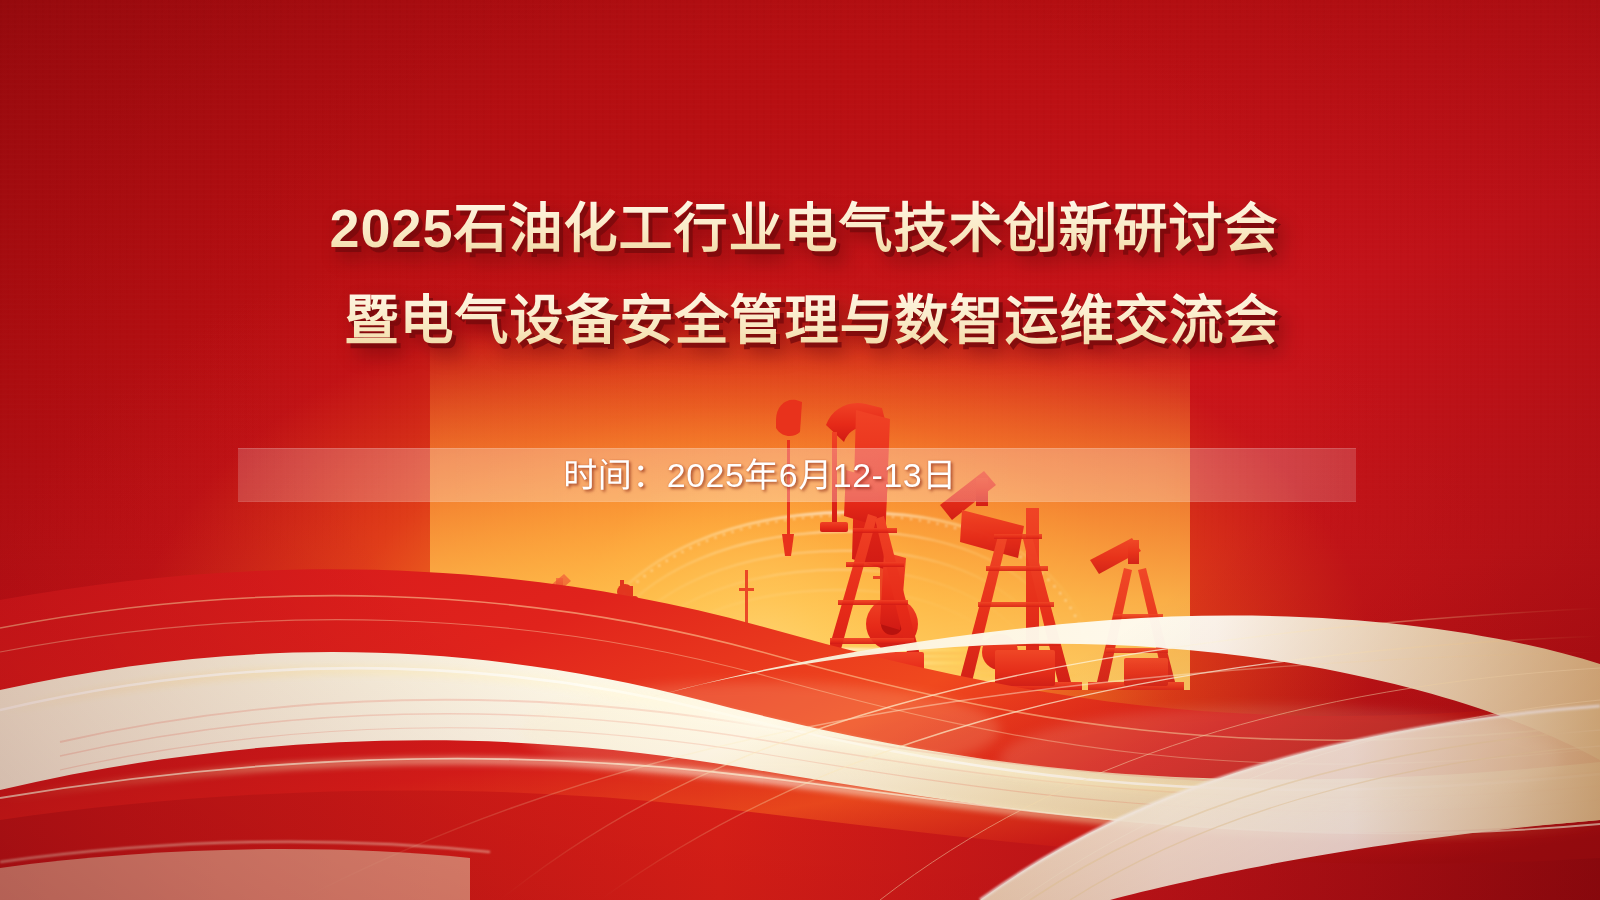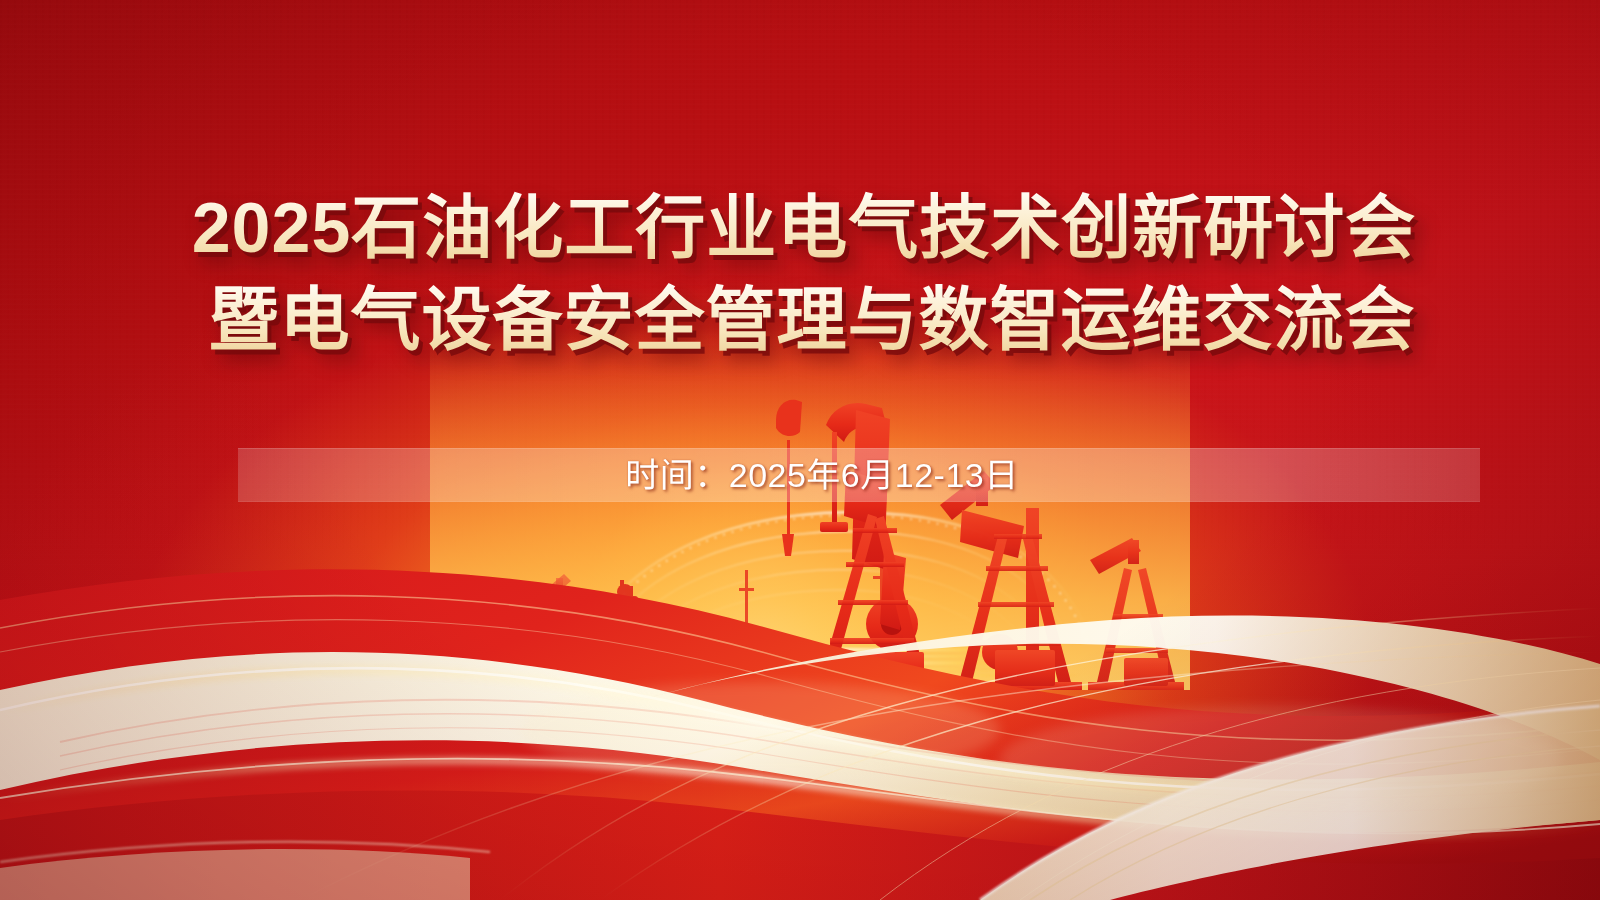--- a/index.html
+++ b/index.html
@@ -70,42 +70,42 @@
   
   #title-block {
     position: absolute;
     left: 0;
     right: 0;
     top: 186px;
     text-align: center;
     z-index: 40;
   }
   .title-line {
-    font-size: 70px;
+    font-size: 54px;
     line-height: 84px;
     font-weight: 700;
     letter-spacing: 1px;
     white-space: nowrap;
     background-image: linear-gradient(to bottom, #ffffff 0%, #fdf3dc 26%, #f8e6bd 62%, #edcf94 100%);
     -webkit-background-clip: text;
     background-clip: text;
     color: transparent;
     -webkit-text-fill-color: transparent;
     filter: drop-shadow(4px 5px 0px rgba(118,9,12,0.78))
             drop-shadow(7px 8px 9px rgba(86,5,8,0.42));
     padding-left: 8px;
   }
   #title-line-2 { margin-top: 8px; margin-left: 16px; }
 
   
   #info-bar {
     position: absolute;
     left: 238px;
     top: 448px;
-    width: 1242px;
+    width: 1118px;
     height: 52px;
     z-index: 45;
     display: flex;
     align-items: center;
     justify-content: center;
     background: linear-gradient(to right,
         rgba(255,255,255,0.18) 0%,
         rgba(255,255,255,0.26) 18%,
         rgba(255,255,255,0.30) 50%,
         rgba(255,255,255,0.26) 82%,

